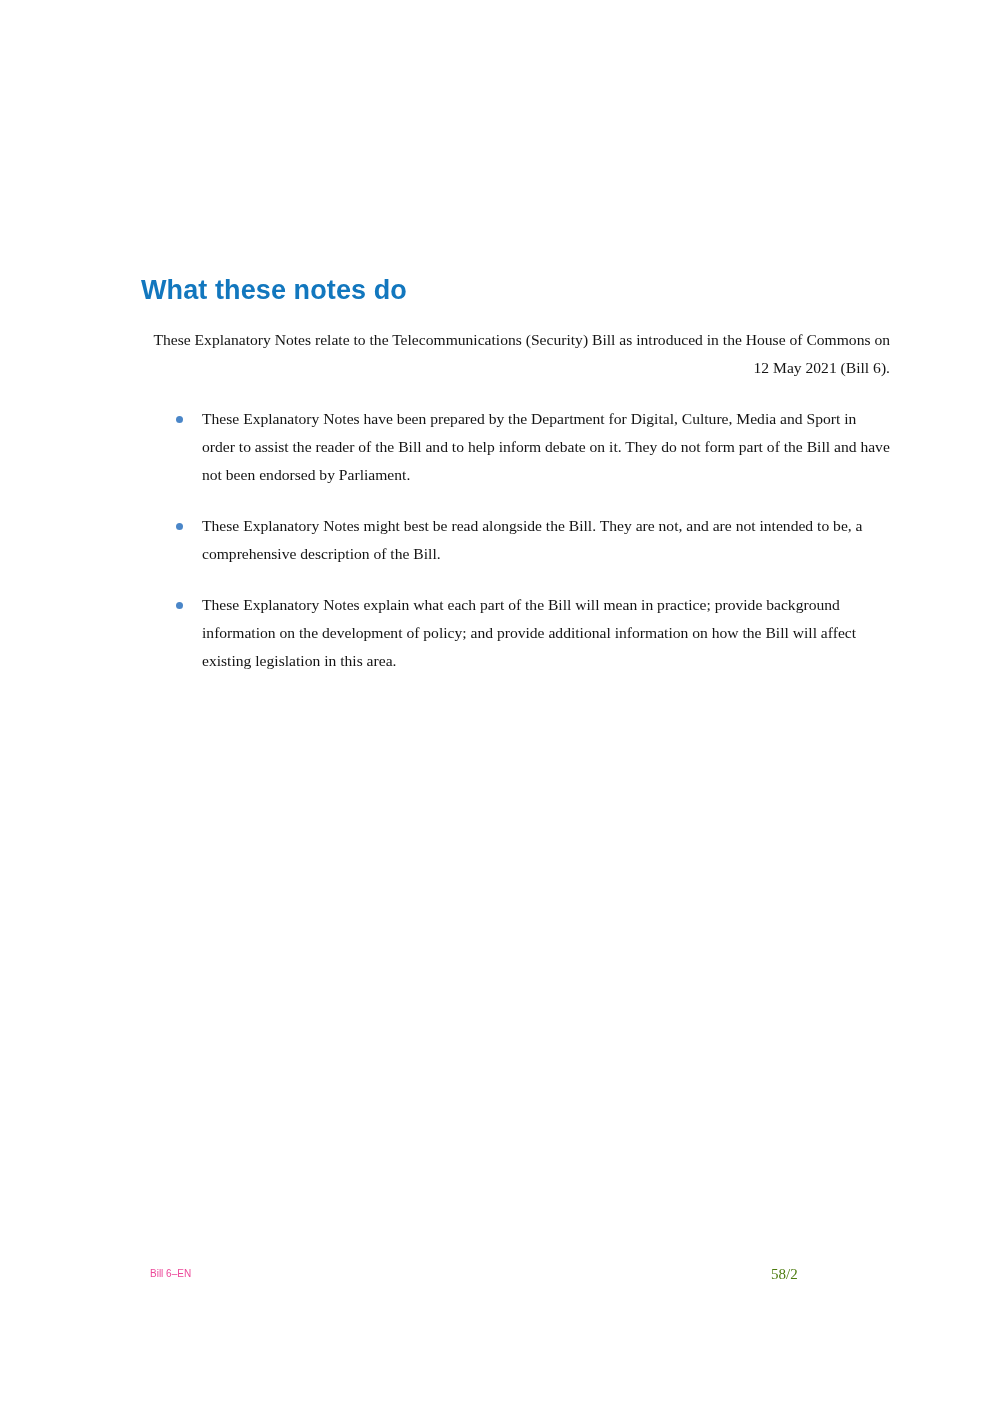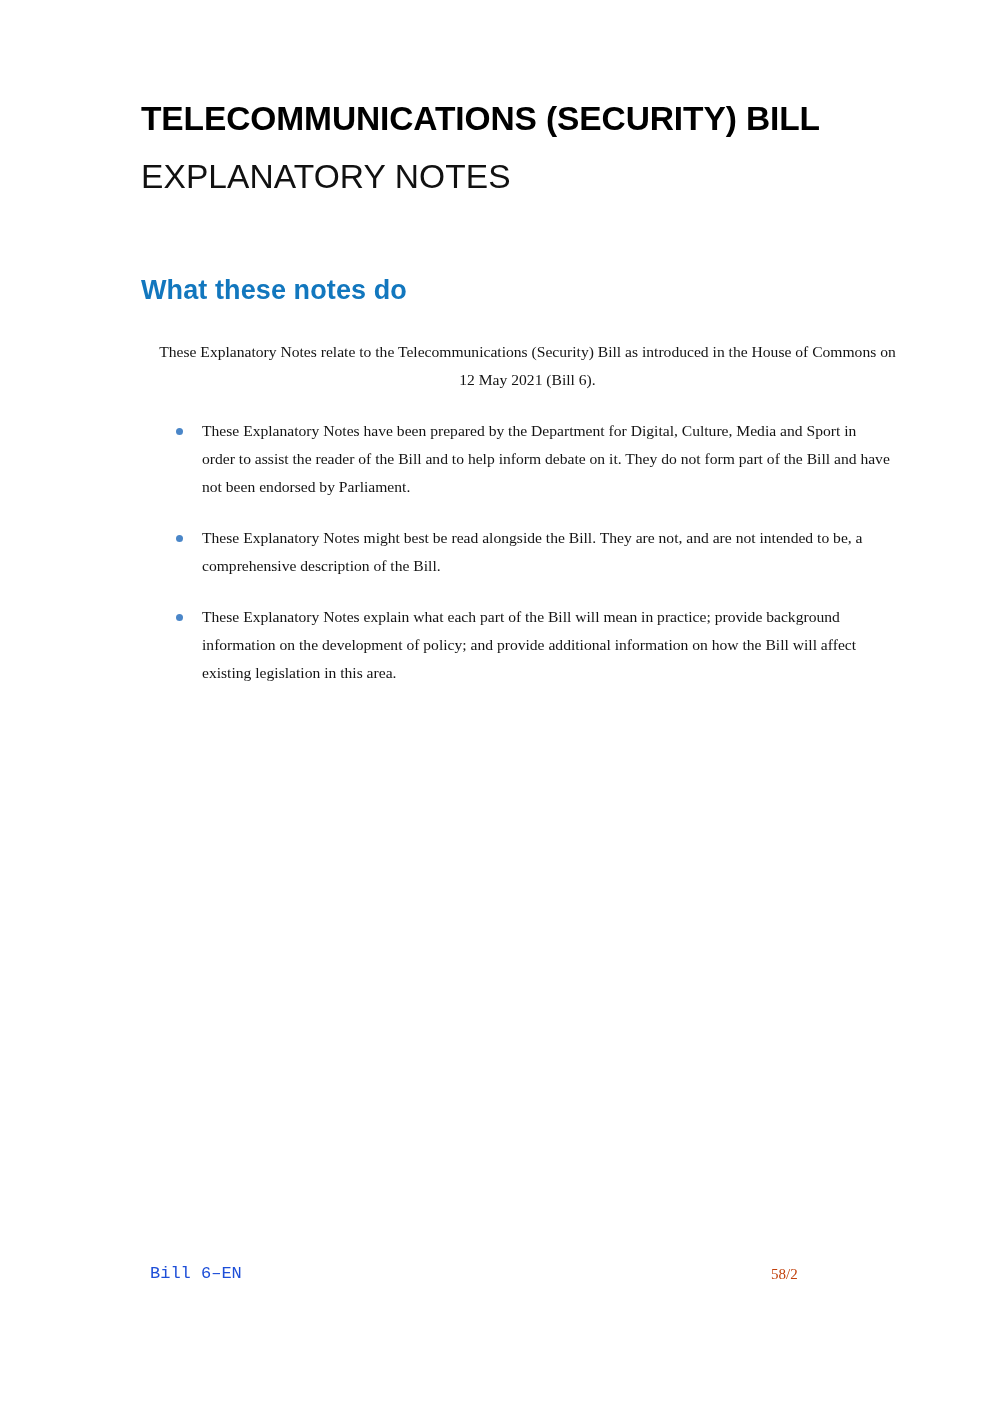--- a/index.html
+++ b/index.html
@@ -76,22 +76,22 @@
     left: 141px;
     top: 326px;
     width: 750px;
   }
 
   .intro-para {
     font-family: "Liberation Serif", "DejaVu Serif", serif;
     font-size: 15.6px;
     line-height: 28px;
     color: #141414;
-    margin: 12px;
-    text-align: center;
+    margin: 0;
+    text-align: right;
     width: 749px;
   }
 
   .bullet-list {
     list-style: none;
     margin: 0;
     padding: 0;
     margin-top: 23px;
   }
 
@@ -132,47 +132,43 @@
     left: 141px;
     right: 141px;
     top: 1263px;
     height: 24px;
   }
 
   .footer-left {
     position: absolute;
     left: 9px;
     top: 0;
-    font-family: Liberation Mono, monospace;
-    font-size: 17px;
+    font-family: Liberation Sans, sans-serif;
+    font-size: 10px;
     line-height: 22px;
-    color: #1d4ed8;
+    color: #ec4899;
     white-space: nowrap;
   }
 
   .footer-right {
     position: absolute;
     left: 630px;
     top: 0;
     font-family: "Liberation Serif", "DejaVu Serif", serif;
     font-size: 15px;
     line-height: 22px;
-    color: #c2410c;
+    color: #4d7c0f;
     white-space: nowrap;
   }
 </style>
 </head>
 <body>
 
 <div class="page">
 
-  <div class="title-block">
-    <h1 class="doc-title-main">TELECOMMUNICATIONS (SECURITY) BILL</h1>
-    <h2 class="doc-title-sub">EXPLANATORY NOTES</h2>
-  </div>
 
   <h3 class="section-heading" style="color: rgb(18, 119, 190);">What these notes do</h3>
 
   <div class="content">
 
     <p class="intro-para">These Explanatory Notes relate to the Telecommunications (Security) Bill as introduced in the House of Commons on 12 May 2021 (Bill 6).</p>
 
     <ul class="bullet-list">
 
       <li class="bullet-item">

